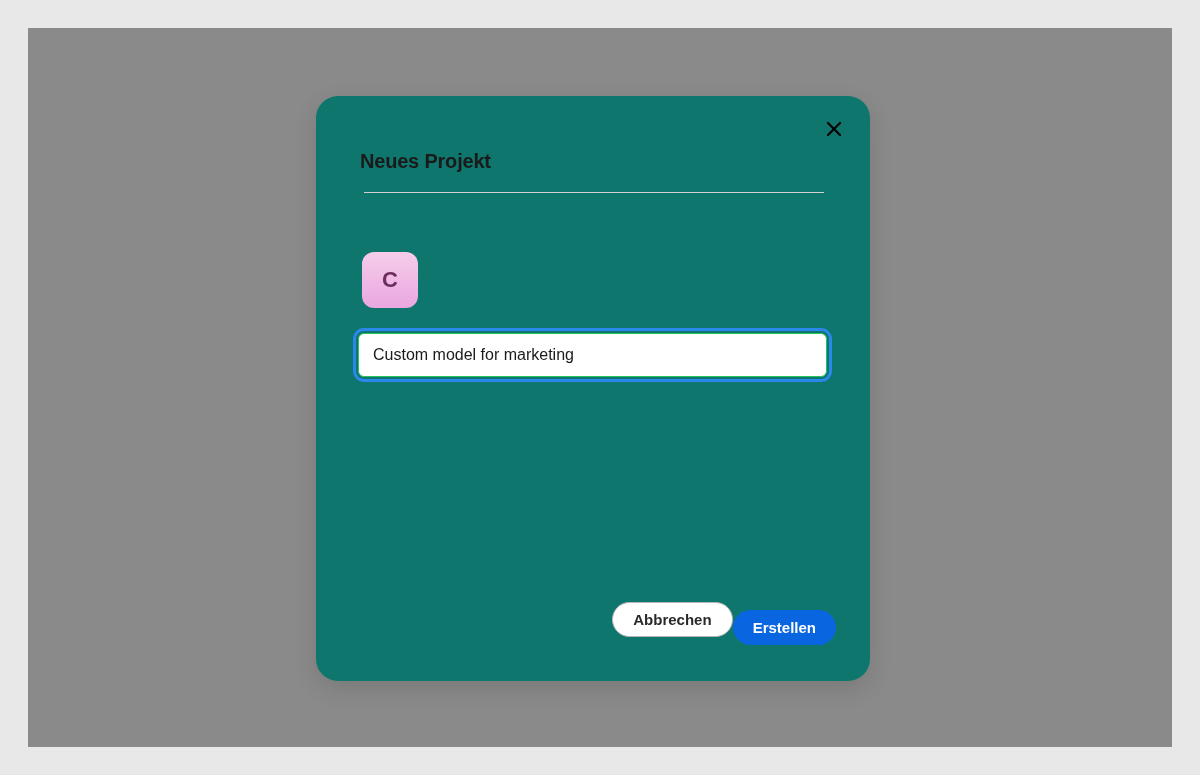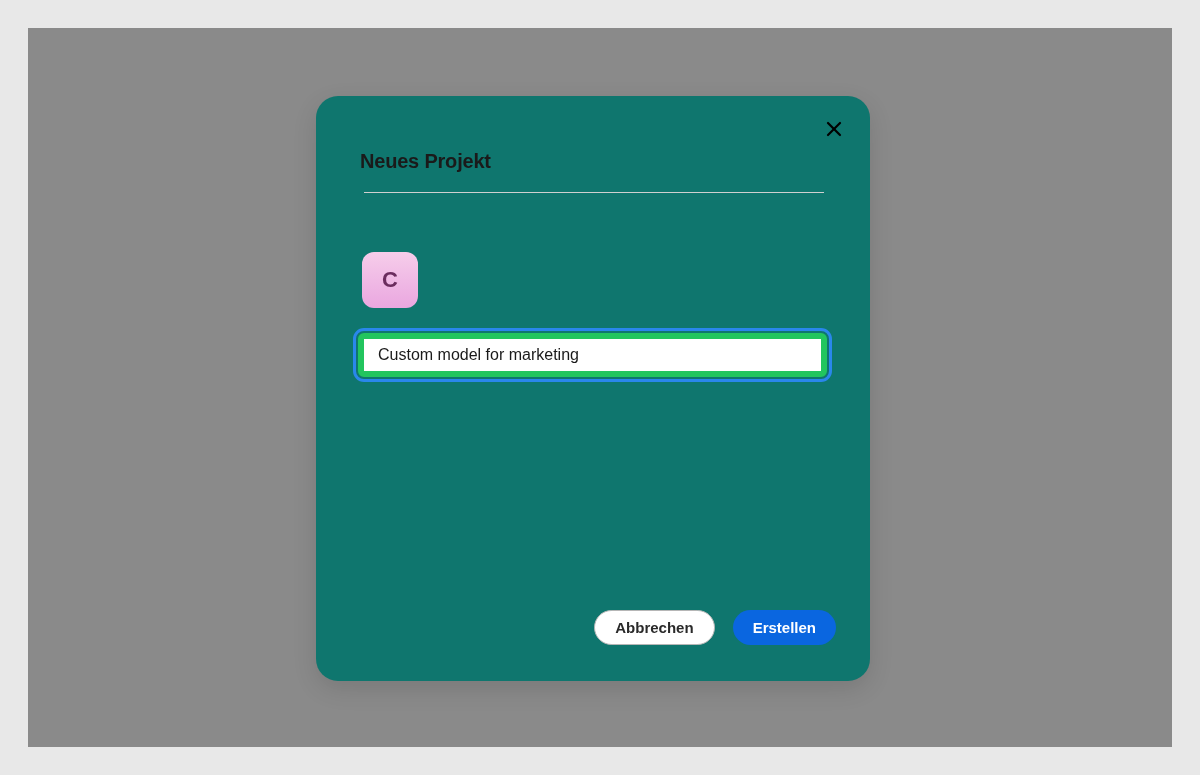--- a/index.html
+++ b/index.html
@@ -103,35 +103,34 @@
       width: 469px;
     }
 
     .name-input {
       width: 100%;
       height: 44px;
       padding: 0 14px;
       font-size: 16px;
       font-family: inherit;
       color: #1a1a1a;
-      border: 6px solid #22c55e;
+      border: 1px solid #22c55e;
       border-radius: 6px;
       outline: 3px solid #2a87eb;
       outline-offset: 2px;
       background: #ffffff;
     }
 
     .footer {
       position: absolute;
       left: 0;
       right: 34px;
       bottom: 36px;
       display: flex;
       justify-content: flex-end;
-      gap: 18px;
       align-items: flex-start;
     }
 
     .btn {
       height: 35px;
       padding: 0 20px;
       border-radius: 18px;
       font-size: 15px;
       font-weight: 600;
       font-family: inherit;
@@ -144,20 +143,21 @@
 
     .btn-secondary {
       background: #ffffff;
       color: #2a2a2a;
       border: 1.5px solid #b6b6b6;
     }
 
     .btn-primary {
       background: #0a66e0;
       color: #ffffff;
+      margin-top: 8px;
     }
   </style>
 </head>
 <body>
 
 <div class="backdrop"></div>
 
 <div class="dialog">
 
   <button class="close-btn">

